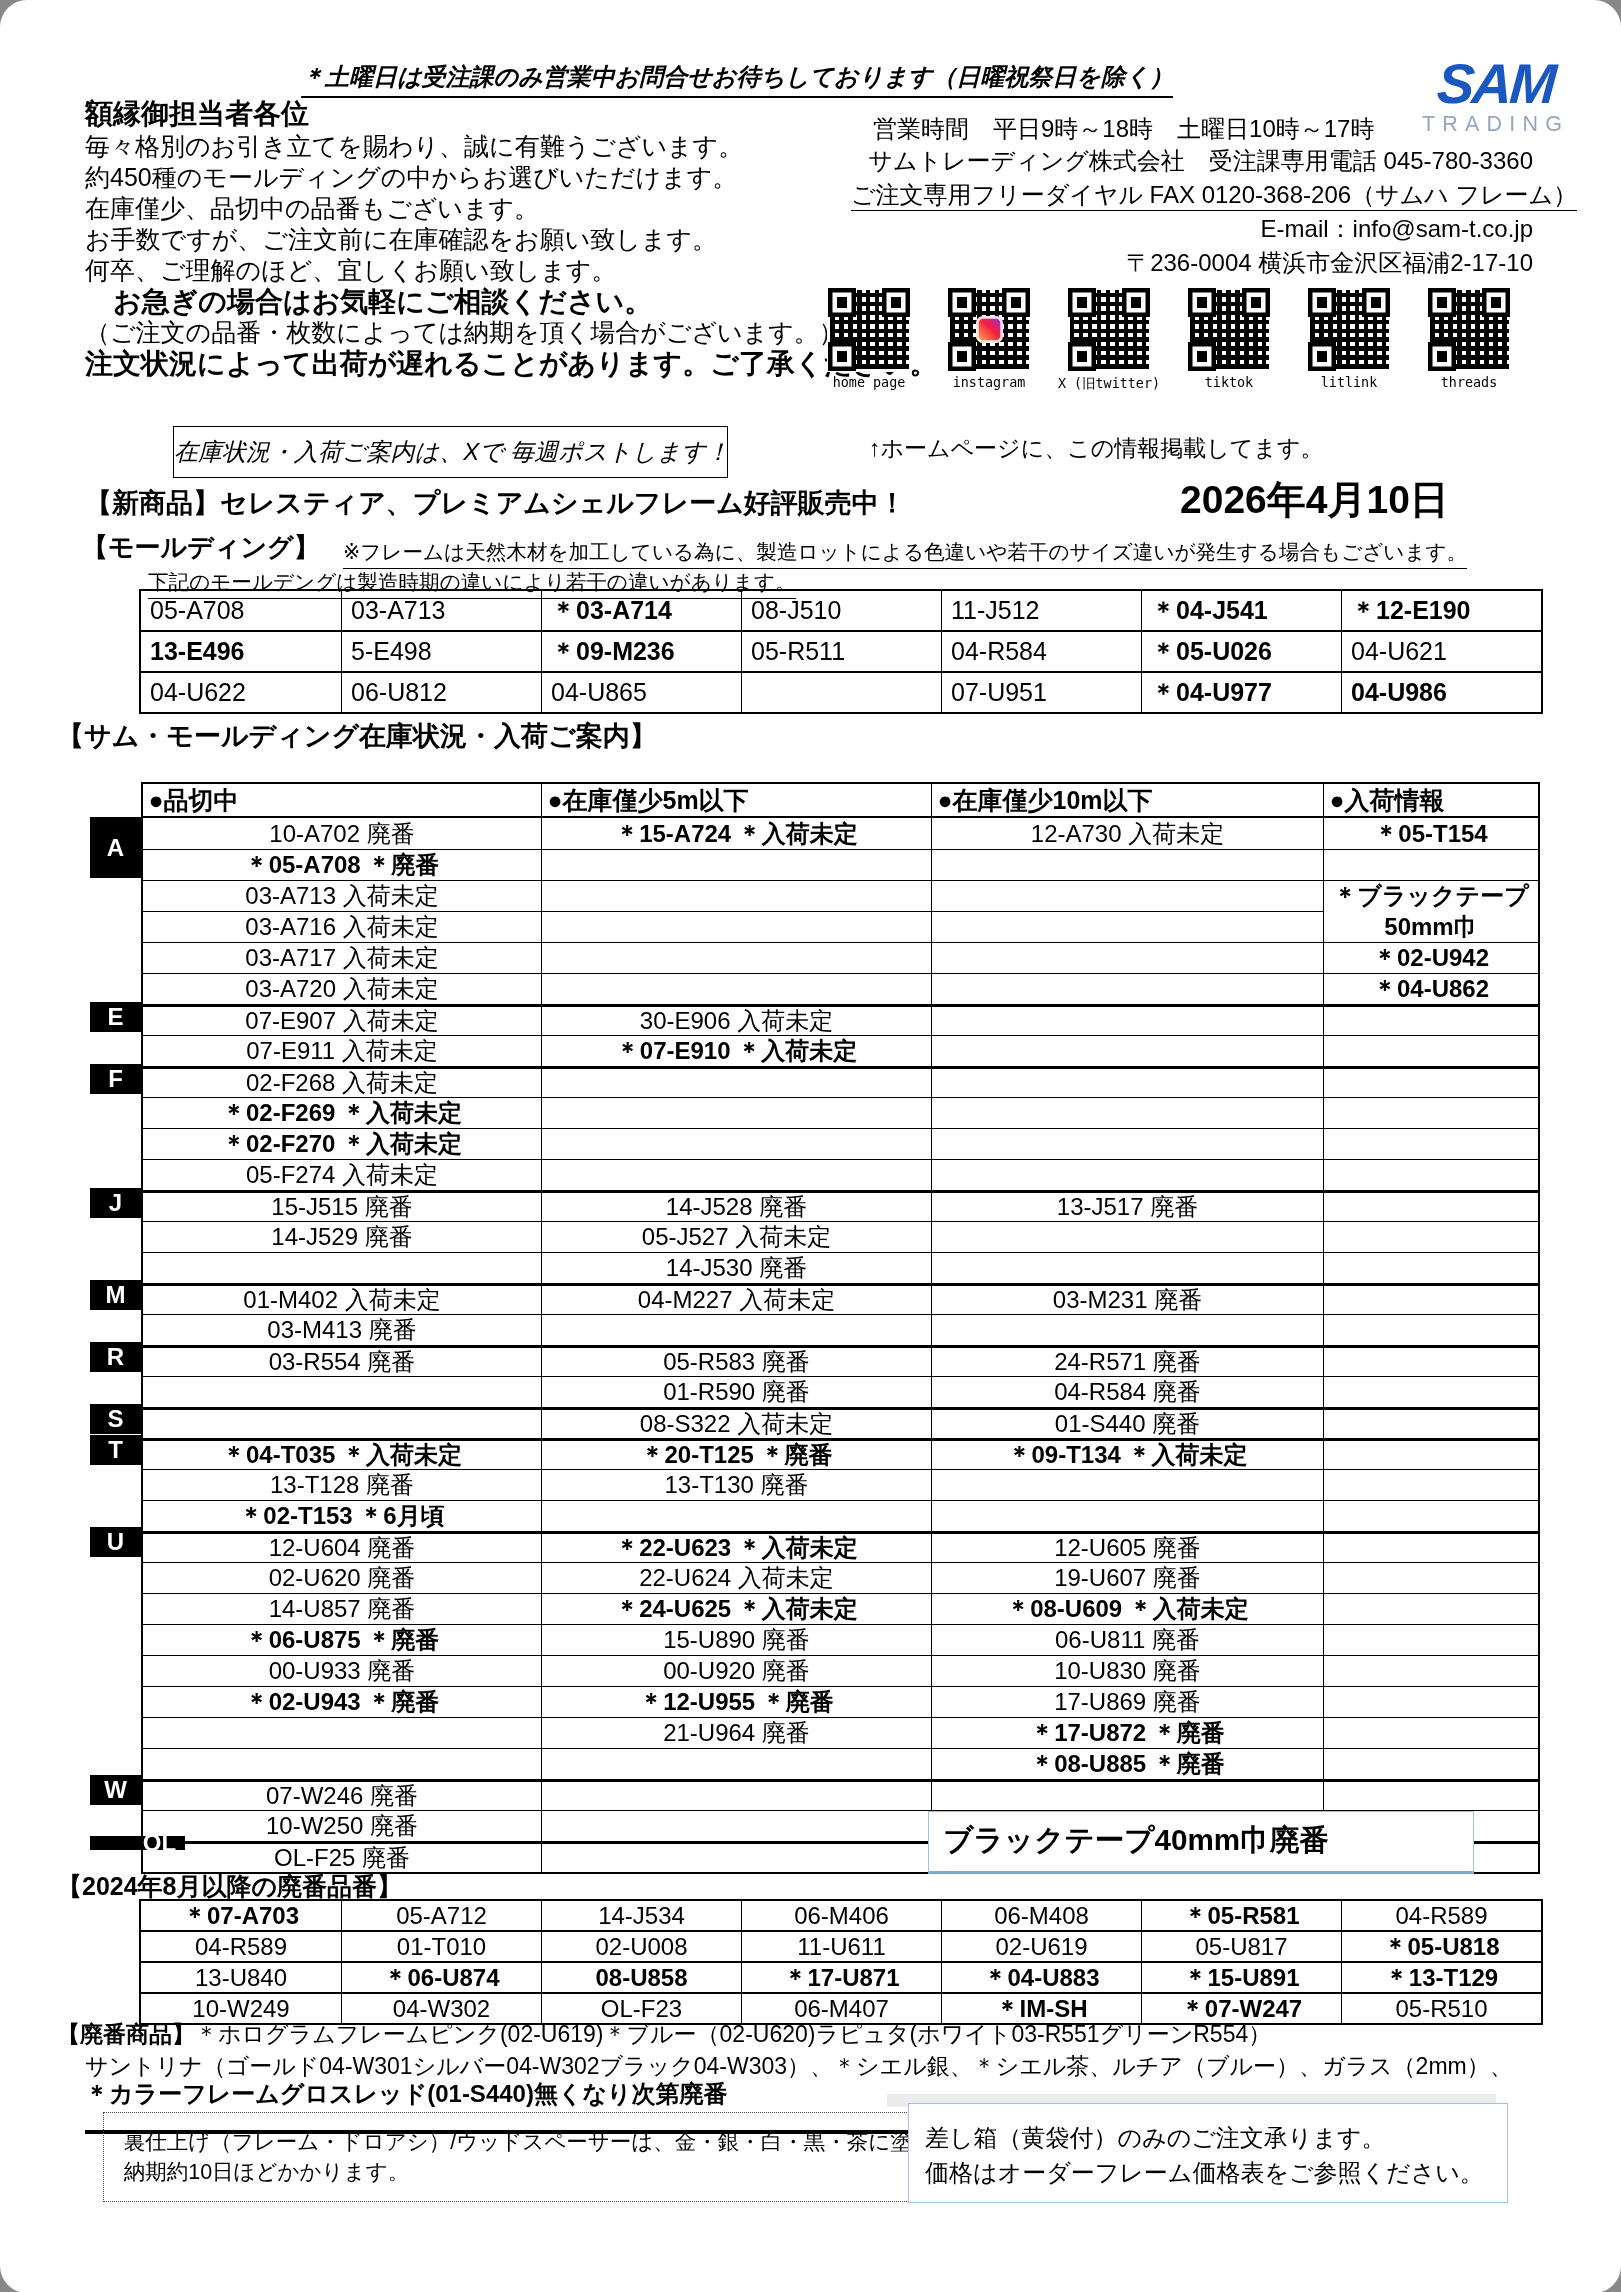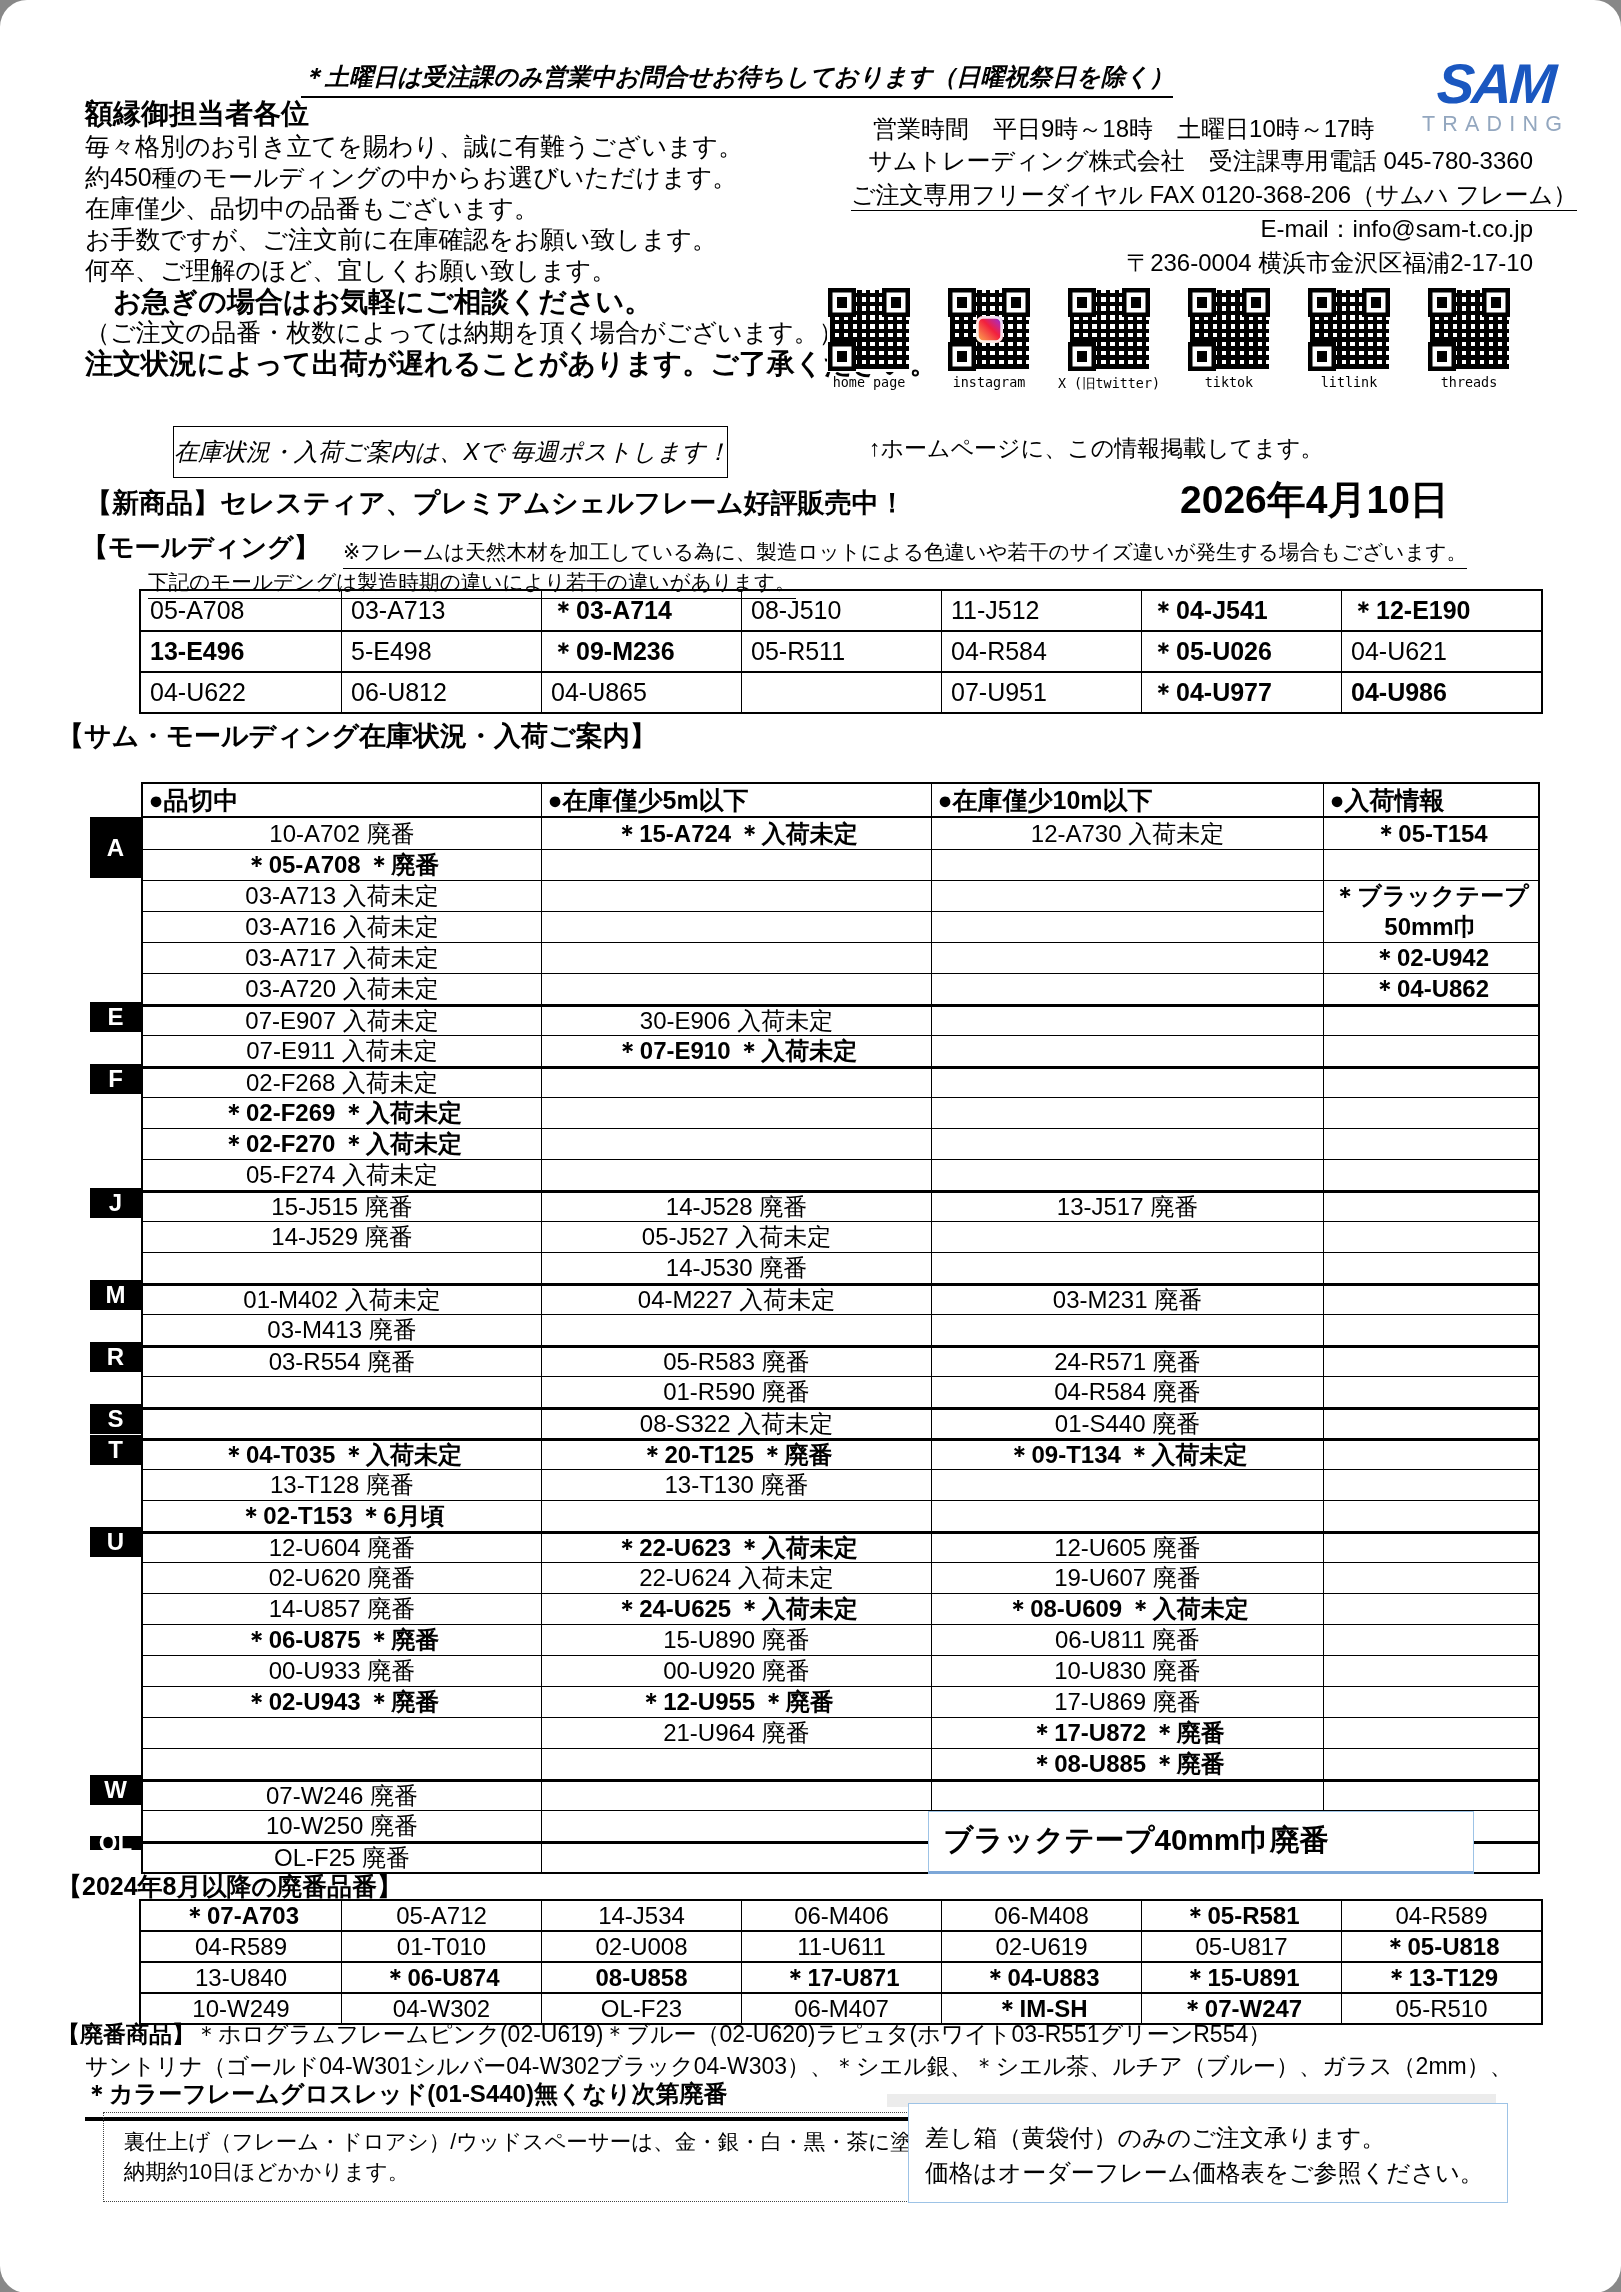--- a/index.html
+++ b/index.html
@@ -82,21 +82,21 @@
   .d-row{display:grid;grid-template-columns:repeat(7,1fr);height:29px;}
   .d-row + .d-row{border-top:2.7px solid #000;}
   .d-row>div{box-sizing:border-box;border-left:1.8px solid #000;display:flex;align-items:center;
              justify-content:center;font-size:24px;white-space:nowrap;overflow:hidden;}
   .d-row>div:first-child{border-left:none;}
   
   #disc-line1{left:57px;top:2019px;font-size:23px;white-space:nowrap;}
   #disc-line1 .lbl{font-weight:bold;}
   #disc-line2{left:85px;top:2051px;font-size:23px;white-space:nowrap;}
   #disc-line3{left:85px;top:2078px;font-size:24px;font-weight:bold;border-bottom:4.5px solid #000;
-              padding-bottom:7px;width:837px;white-space:nowrap;}
+              padding-bottom:20px;width:837px;white-space:nowrap;}
   
   #footer-left-box{left:103px;top:2112px;width:976px;height:90px;border:1.8px dotted #444;
                    padding:14.3px 0 0 19.7px;box-sizing:border-box;font-size:21.5px;line-height:30px;white-space:nowrap;overflow:hidden;}
   #shadow-strip{left:887px;top:2094px;width:609px;height:12.5px;background:#ececec;}
   #footer-right-box{left:908px;top:2103px;width:600px;height:100px;background:#fff;border:1.8px solid #9dc3e6;
                     padding:16px 0 0 16px;box-sizing:border-box;font-size:24px;line-height:35px;z-index:6;white-space:nowrap;}
 </style>
 </head>
 <body>
 
@@ -443,21 +443,21 @@
       <div class="letter" style="top: 817px; height: 61px;">A</div>
       <div class="letter" style="top: 1002px; height: 29.6px;">E</div>
       <div class="letter" style="top: 1064px; height: 29.6px;">F</div>
       <div class="letter" style="top: 1188px; height: 29.6px;">J</div>
       <div class="letter" style="top: 1280px; height: 29.6px;">M</div>
       <div class="letter" style="top: 1342px; height: 29.6px;">R</div>
       <div class="letter" style="top: 1404px; height: 29.6px;">S</div>
       <div class="letter" style="top: 1435px; height: 29.6px;">T</div>
       <div class="letter" style="top: 1527px; height: 29.6px;">U</div>
       <div class="letter" style="top: 1775px; height: 29.6px;">W</div>
-      <div class="letter" style="top: 1836px; height: 14px;">OL</div>
+      <div class="letter" style="top: 1836px; height: 14px; padding-left: 44px;">OL</div>
     </div>
 
   <div class="abs" id="black-tape-box">ブラックテープ40mm巾廃番</div>
 
   <div class="abs" id="d2024-title">【2024年8月以降の廃番品番】</div>
   <div class="abs" id="d2024-table">
       <div class="d-row">
         <div class="b">＊07-A703</div>
         <div>05-A712</div>
         <div>14-J534</div>

